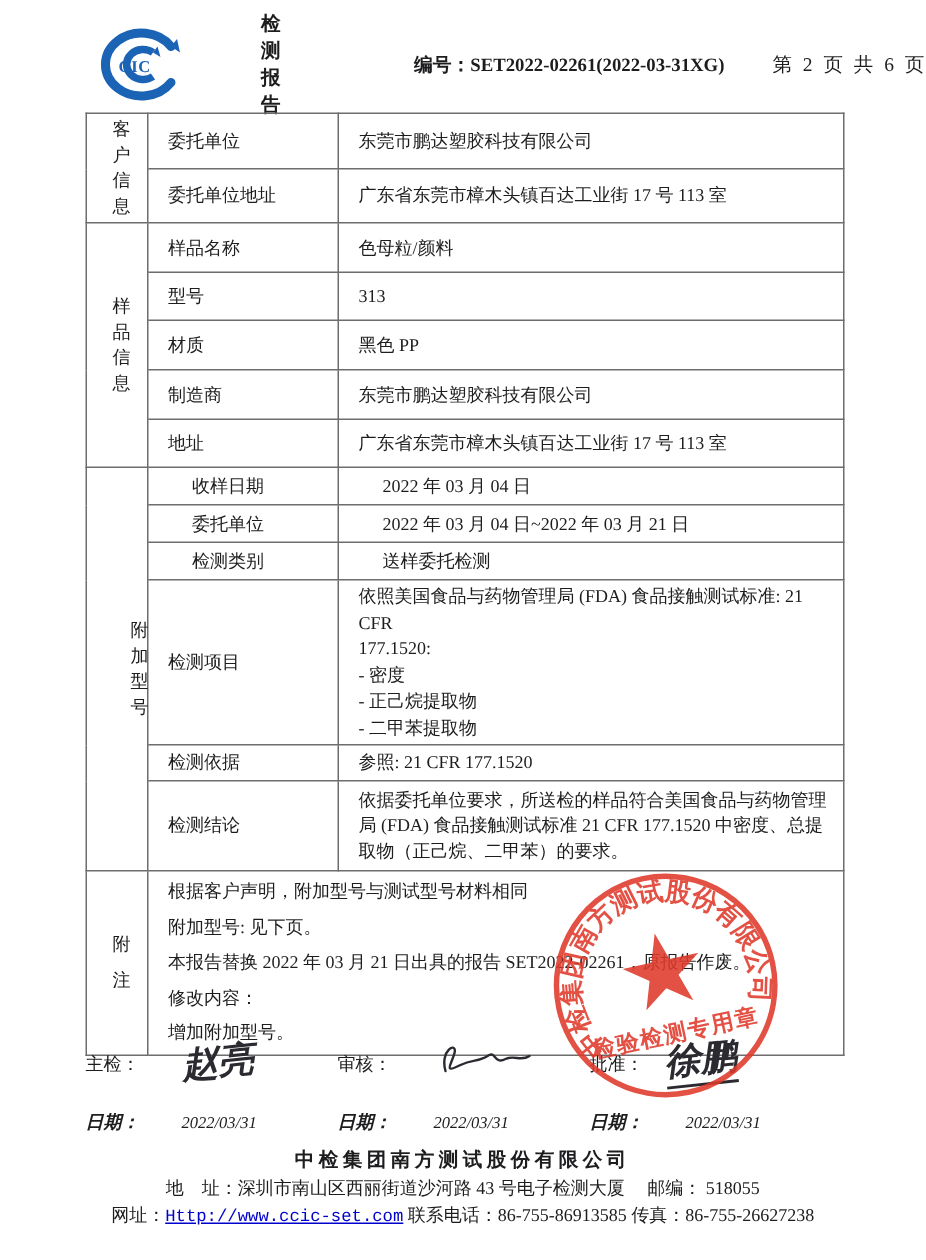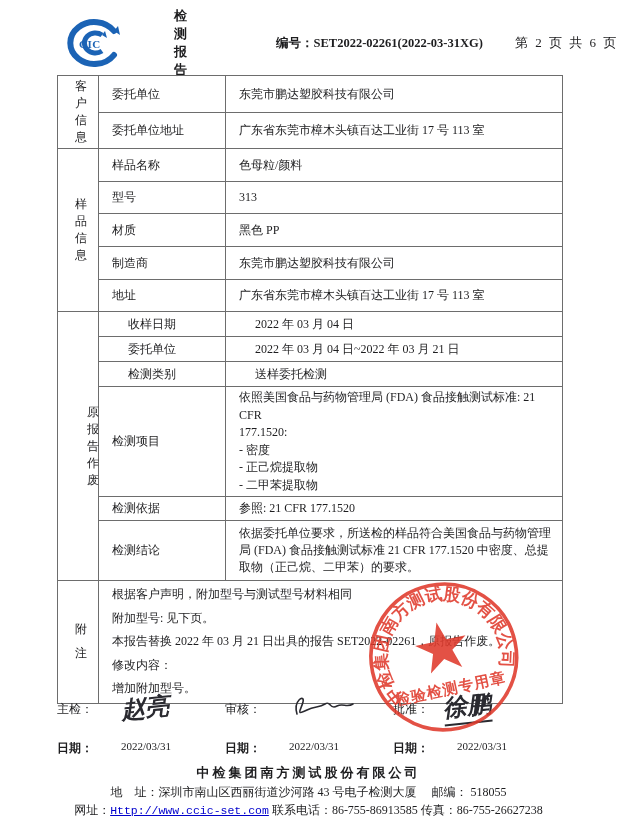--- a/index.html
+++ b/index.html
@@ -51,21 +51,21 @@
   tr.notes td { height: 118px; line-height: 23.5px; vertical-align: middle; margin-top: 19px; }
 
   
   .sig-area {
     position: absolute; top: 688px; left: 57px; width: 506px;
     display: flex; font-size: 12px;
   }
   .sig-col { width: 168px; position: relative; }
   .sig-row { display: flex; align-items: flex-end; height: 36px; }
   .sig-label { font-weight: normal; white-space: nowrap; padding-bottom: 6px; }
-  .date-row { display: flex; align-items: flex-start; margin-top: 16px; }
+  .date-row { display: flex; align-items: center; margin-top: 16px; font-style: italic; }
   .date-label { font-weight: bold; white-space: nowrap; }
   .date-value { margin-left: 28px; font-size: 11px; }
   .handsign {
     font-style: italic; font-weight: bold; color: #2a2a30;
     transform: rotate(-6deg); display: inline-block;
   }
   .sign-inspector { font-size: 24px; margin-left: 28px; }
   .sign-approver { font-size: 24px; margin-left: 14px; border-bottom: 2px solid #2a2a30; }
   .scribble { margin-left: 24px; margin-bottom: 2px; }
 
@@ -136,21 +136,21 @@
       <tr class="h33">
         <td class="flabel">制造商</td>
         <td>东莞市鹏达塑胶科技有限公司</td>
       </tr>
       <tr class="h32">
         <td class="flabel">地址</td>
         <td>广东省东莞市樟木头镇百达工业街 17 号 113 室</td>
       </tr>
 
       <tr class="h25">
-        <td class="group" rowspan="6">原报告作废</td>
+        <td class="group" rowspan="6">附加型号</td>
         <td class="flabel">收样日期</td>
         <td>2022 年 03 月 04 日</td>
       </tr>
       <tr class="h25">
         <td class="flabel">委托单位</td>
         <td>2022 年 03 月 04 日~2022 年 03 月 21 日</td>
       </tr>
       <tr class="h25">
         <td class="flabel">检测类别</td>
         <td>送样委托检测</td>

